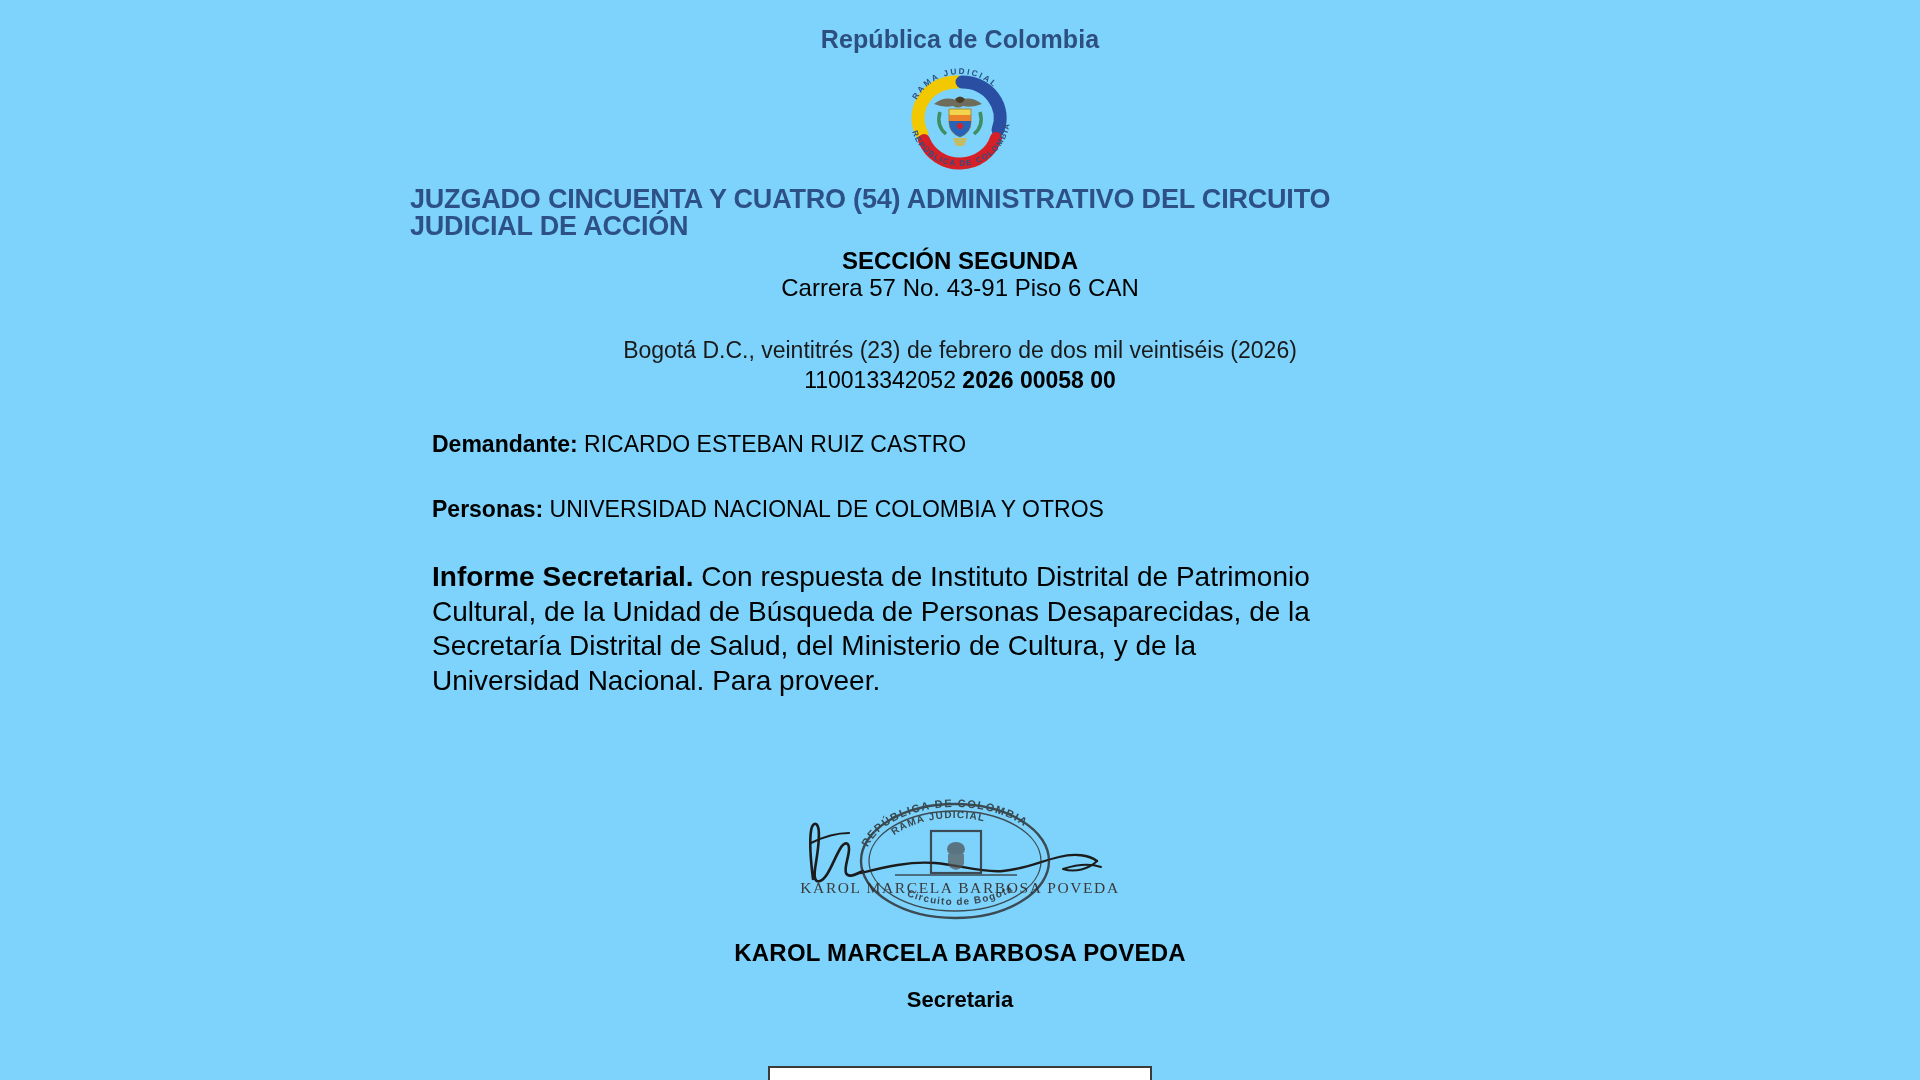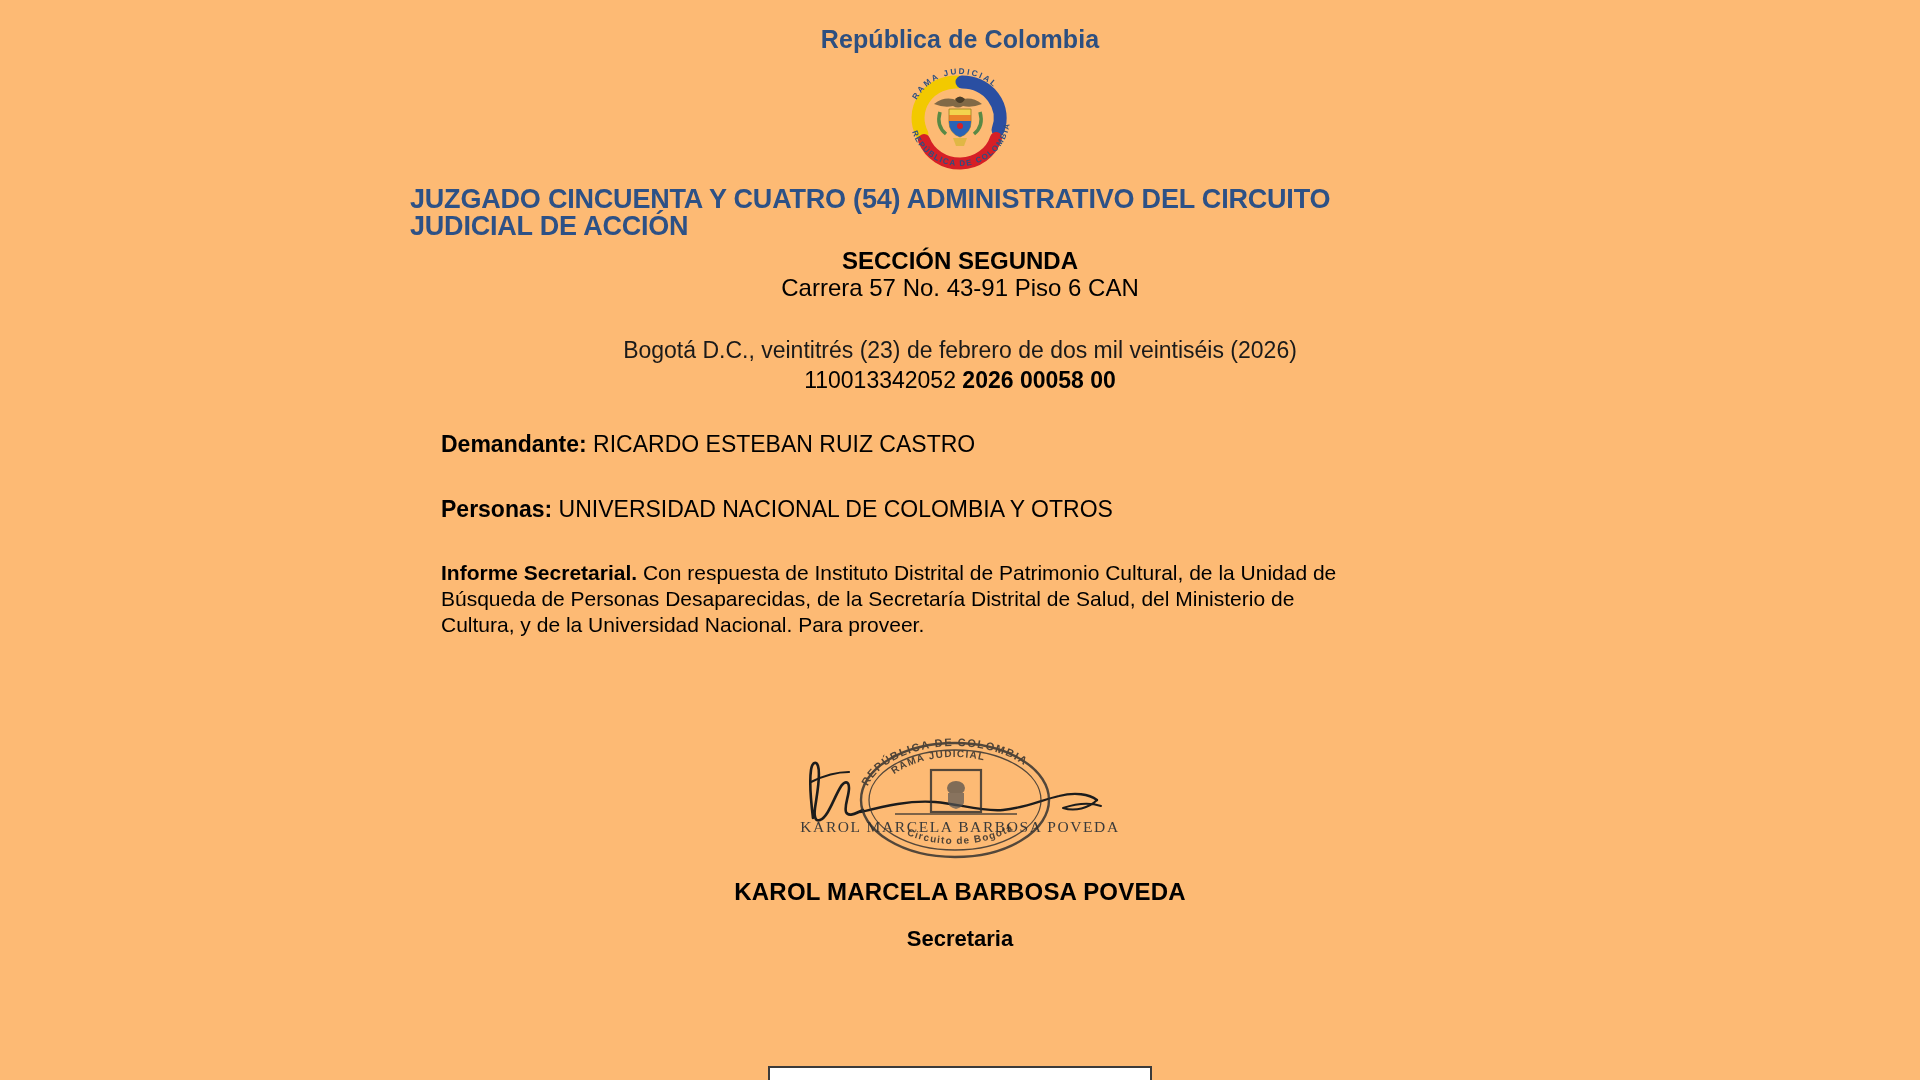--- a/index.html
+++ b/index.html
@@ -14,21 +14,21 @@
     overflow: hidden;
     font-family: "Liberation Sans", sans-serif;
     color: #000000;
     -webkit-font-smoothing: antialiased;
   }
 
   .page {
     position: relative;
     width: 1920px;
     height: 1080px;
-    background: #fdba74;
+    background: #7dd3fc;
   }
 
   
   .doc {
     position: absolute;
     left: 50%;
     transform: translateX(-50%);
     top: 0;
     width: 1100px;
   }
@@ -102,34 +102,34 @@
   .case-number {
     text-align: center;
     font-size: 23px;
     font-weight: normal;
     margin-top: 3px;
   }
   .case-number b { font-weight: bold; }
 
   
   .body-block {
-    margin-left: 31px;
+    margin-left: 22px;
     margin-right: 22px;
   }
 
   .party-line {
     font-size: 23px;
     line-height: 1.25;
     margin-top: 36px;
     text-align: left;
   }
   .party-line .lbl { font-weight: bold; }
 
   .report-para {
-    font-size: 21px;
+    font-size: 28px;
     line-height: 1.24;
     margin-top: 36px;
     text-align: left;
     max-width: 910px;
   }
   .report-para .lbl { font-weight: bold; }
 
   
   .sign-area {
     position: relative;

